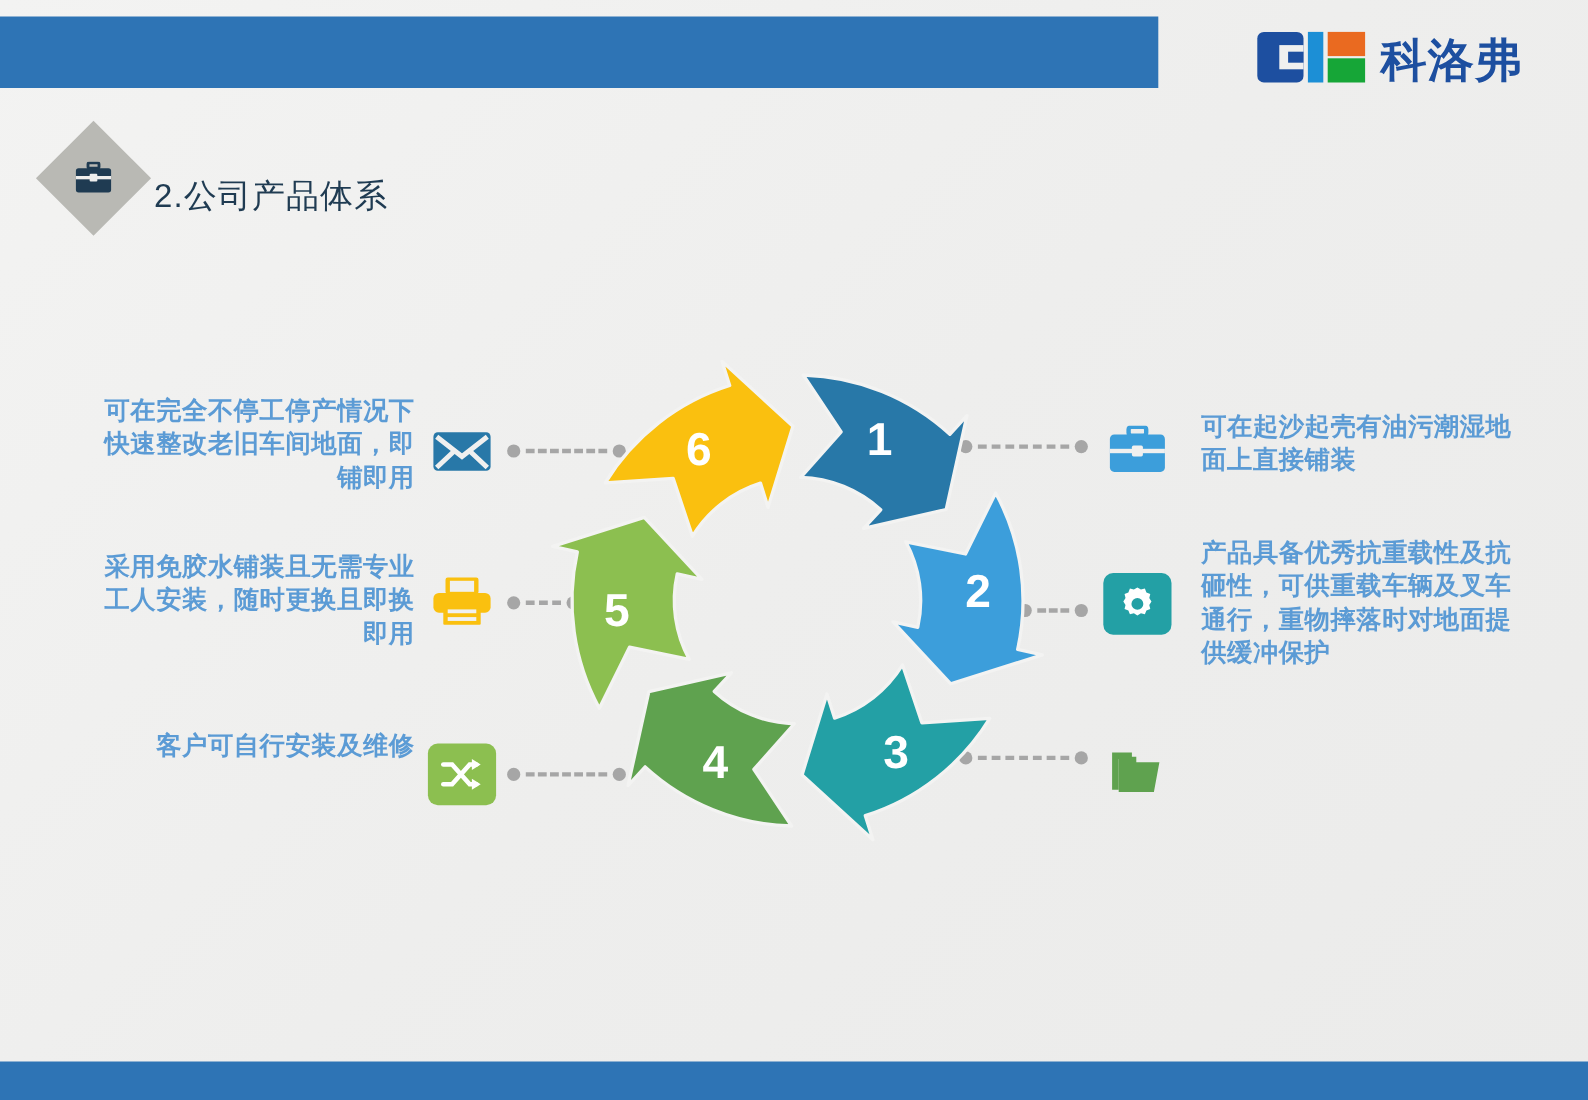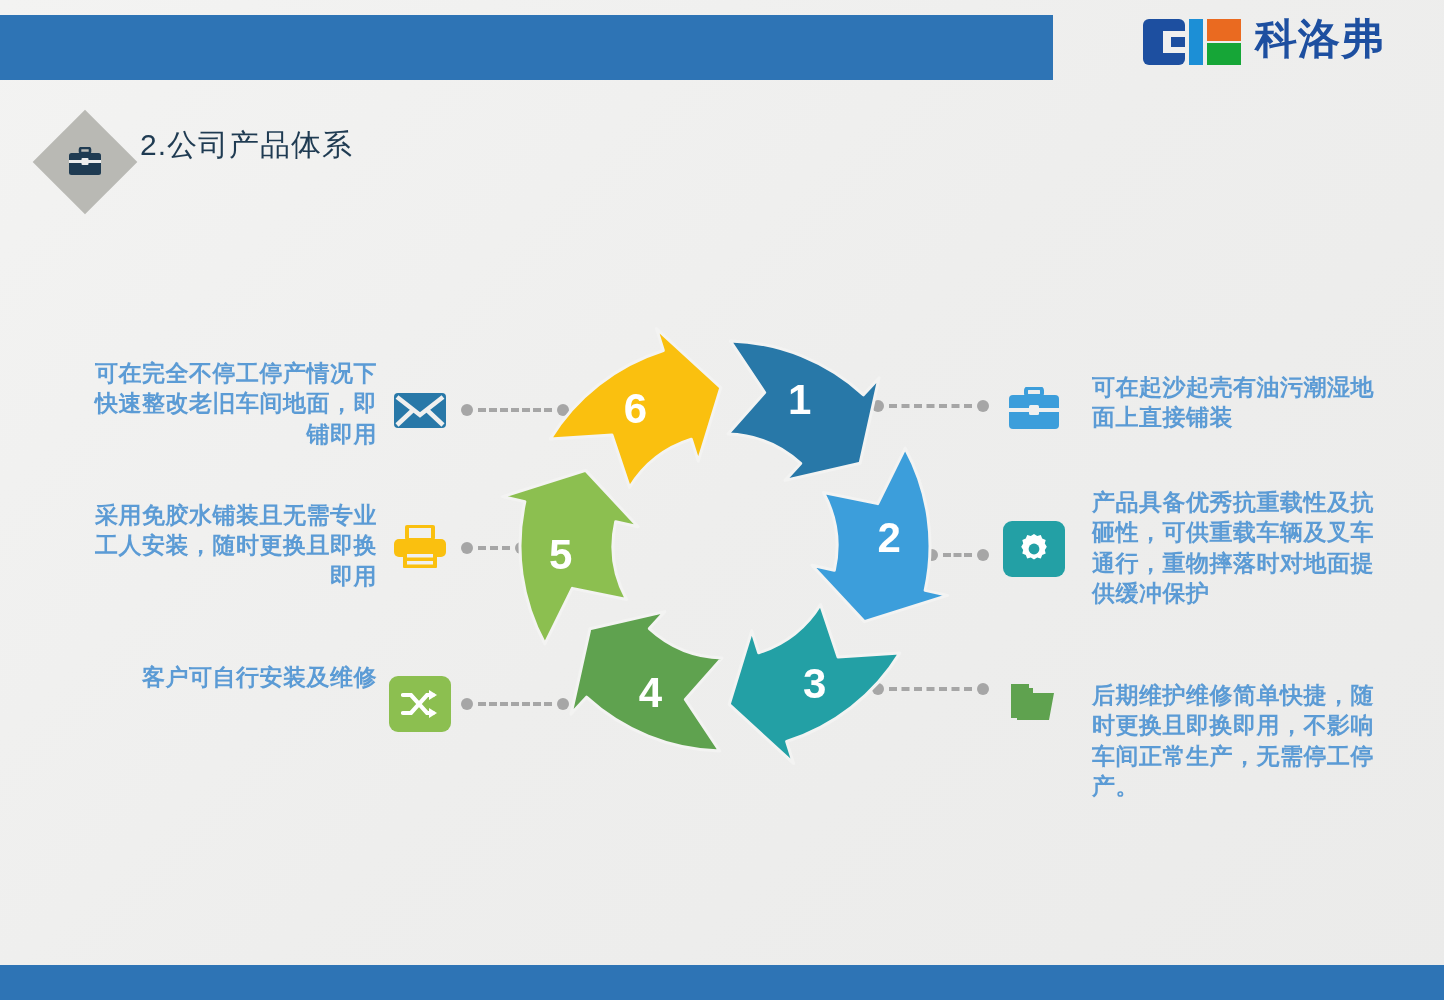--- a/index.html
+++ b/index.html
@@ -10,33 +10,33 @@
     overflow:hidden;
     position:relative;
   }
   .slide{position:absolute;inset:0;background:linear-gradient(135deg,#f3f3f2 0%,#eeeeed 50%,#ebebea 100%);}
 
   
   .topbar{position:absolute;left:0;top:15px;width:1053px;height:65px;background:#2e74b5;}
   .bottombar{position:absolute;left:0;bottom:0;width:1444px;height:35px;background:#2e74b5;}
 
   
-  .logo{position:absolute;right:60px;top:18px;height:58px;display:flex;align-items:flex-start;gap:14px;}
+  .logo{position:absolute;right:60px;top:18px;height:58px;display:flex;align-items:flex-end;gap:14px;}
   .logo-mark{display:flex;align-items:center;height:48px;gap:4px;}
   .lm-c{position:relative;width:42px;height:46px;background:#1d4fa0;border-radius:6px;}
   .lm-c::after{content:"";position:absolute;right:0;top:12px;width:22px;height:22px;background:#f0f0ef;}
   .lm-c::before{content:"";position:absolute;right:0;top:18px;width:14px;height:10px;background:#1d4fa0;z-index:2;}
   .lm-bar{width:14px;height:46px;background:#1c8fd6;}
   .lm-stack{display:flex;flex-direction:column;width:34px;height:46px;gap:2px;}
   .lm-o{flex:1;background:#ea6a20;}
   .lm-g{flex:1;background:#16a637;}
   .logo-text{font-size:42px;font-weight:bold;color:#1d4fa0;letter-spacing:1px;line-height:1;}
 
   
-  .section-tag{position:absolute;left:48px;top:125px;display:flex;align-items:flex-start;}
+  .section-tag{position:absolute;left:48px;top:125px;display:flex;align-items:flex-end;}
   .diamond{width:74px;height:74px;background:#b9b9b4;transform:rotate(45deg);display:flex;align-items:center;justify-content:center;}
   .diamond .gl{transform:rotate(-45deg);display:flex;align-items:center;justify-content:center;}
   .section-label{margin-left:18px;font-size:30px;color:#1f3b52;letter-spacing:1px;white-space:nowrap;}
 
   
   .title{position:absolute;left:492px;top:152px;font-size:54px;font-weight:bold;color:#ef7722;letter-spacing:3px;white-space:nowrap;}
 
   
   .txt{position:absolute;font-size:23px;font-weight:bold;color:#5b9bd5;line-height:1.32;letter-spacing:0.5px;}
   .txt-l{text-align:right;width:285px;}
@@ -106,21 +106,20 @@
     <div class="section-label">2.公司产品体系</div>
   </div>
 
 
   <div class="txt txt-l" id="t1">可在完全不停工停产情况下快速整改老旧车间地面，即铺即用</div>
   <div class="txt txt-l" id="t2">采用免胶水铺装且无需专业工人安装，随时更换且即换即用</div>
   <div class="txt txt-l" id="t3">客户可自行安装及维修</div>
 
   <div class="txt txt-r" id="t4">可在起沙起壳有油污潮湿地面上直接铺装</div>
   <div class="txt txt-r" id="t5">产品具备优秀抗重载性及抗砸性，可供重载车辆及叉车通行，重物摔落时对地面提供缓冲保护</div>
-  <div class="txt txt-r" id="t6">后期维护维修简单快捷，随时更换且即换即用，不影响车间正常生产，无需停工停产。</div>
 
   <div class="chip" id="c1">
     <svg width="54" height="40" viewBox="0 0 54 40">
       <rect x="1" y="3" width="52" height="35" rx="4" fill="#2878a8"></rect>
       <path d="M4 7 L27 25 L50 7" fill="none" stroke="#f0f0ef" stroke-width="4.5"></path>
       <path d="M4 35 L20 20 M50 35 L34 20" stroke="#f0f0ef" stroke-width="4.5" fill="none"></path>
     </svg>
   </div>
 
   <div class="chip" id="c2">

